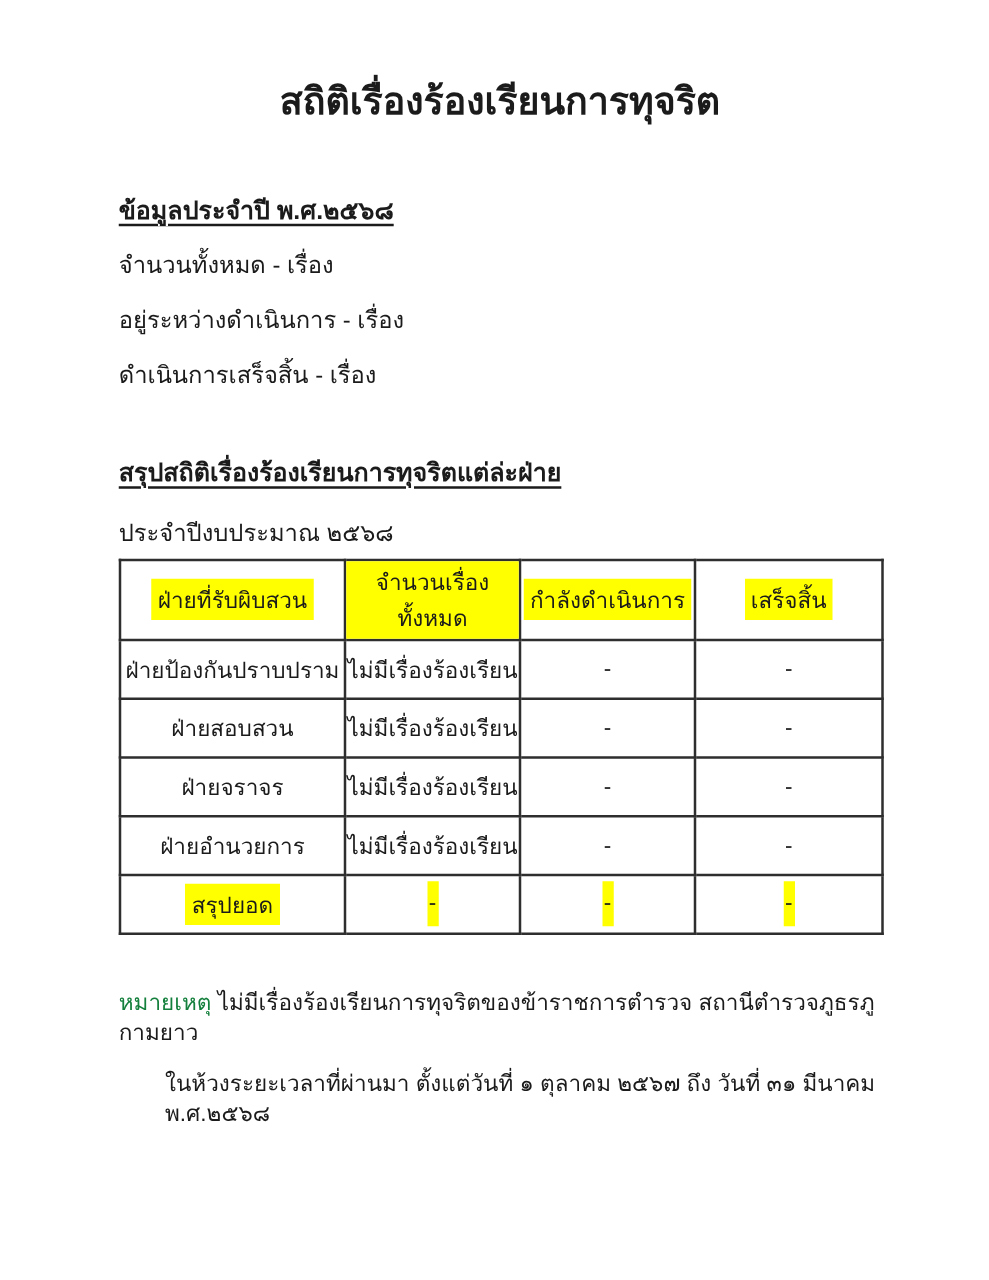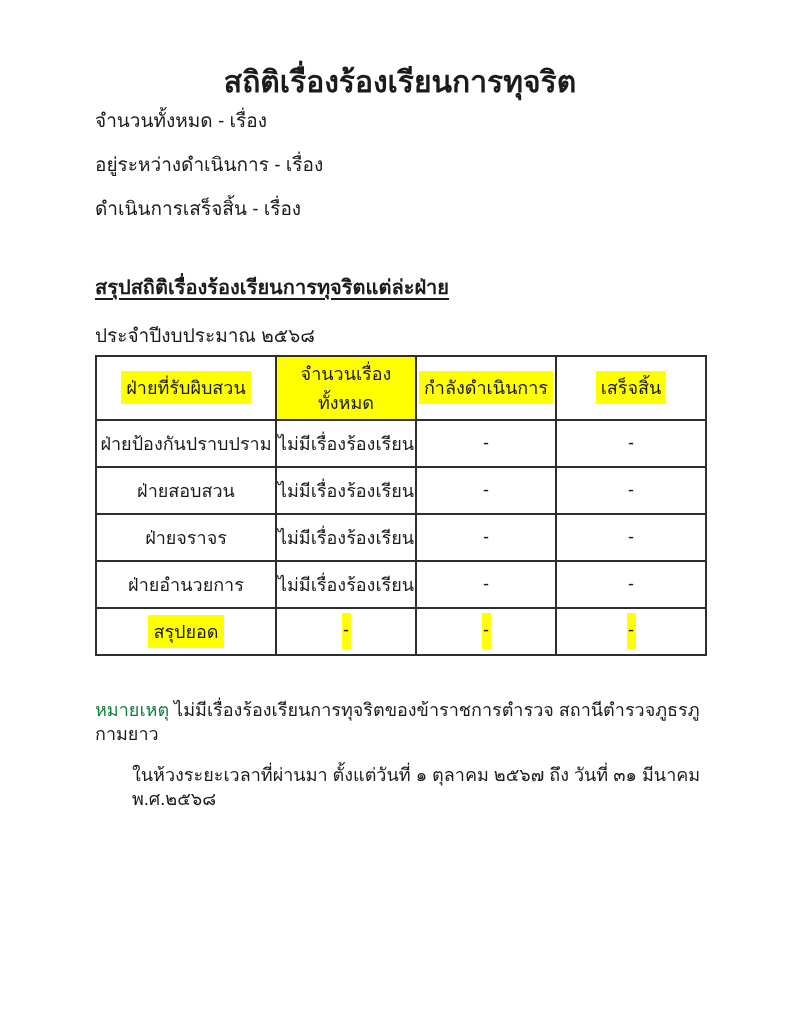--- a/index.html
+++ b/index.html
@@ -24,21 +24,21 @@
   .section-heading {
     margin: 52px 0 0 0;
     font-size: 20px;
     font-weight: bold;
     text-decoration: underline;
     text-decoration-thickness: 1.5px;
     text-underline-offset: 4px;
     line-height: 1.3;
   }
   .body-line {
-    margin: 4px 0 0 0;
+    margin: 18px 0 0 0;
     font-size: 19px;
     line-height: 26px;
   }
   .body-line + .body-line { margin-top: 18px; }
   .fiscal-line {
     margin: 24px 0 7px 0;
     font-size: 19px;
     line-height: 24px;
   }
   table.complaints {
@@ -82,20 +82,21 @@
     line-height: 24px;
   }
 </style>
 </head>
 <body>
 
 <div class="page">
 
   <h1 class="doc-title">สถิติเรื่องร้องเรียนการทุจริต</h1>
 
+  <h2 class="section-heading">ข้อมูลประจำปี พ.ศ.๒๕๖๘</h2>
 
   <p class="body-line">จำนวนทั้งหมด - เรื่อง</p>
   <p class="body-line">อยู่ระหว่างดำเนินการ - เรื่อง</p>
   <p class="body-line">ดำเนินการเสร็จสิ้น - เรื่อง</p>
 
   <h2 class="section-heading">สรุปสถิติเรื่องร้องเรียนการทุจริตแต่ล่ะฝ่าย</h2>
 
   <p class="fiscal-line">ประจำปีงบประมาณ ๒๕๖๘</p>
 
   <table class="complaints">

